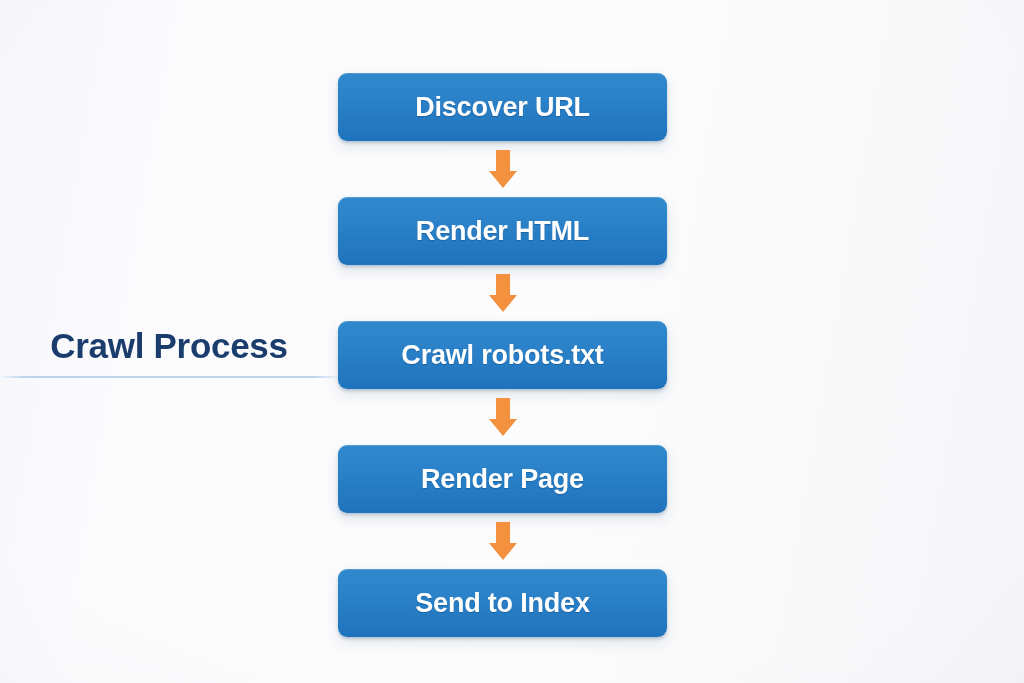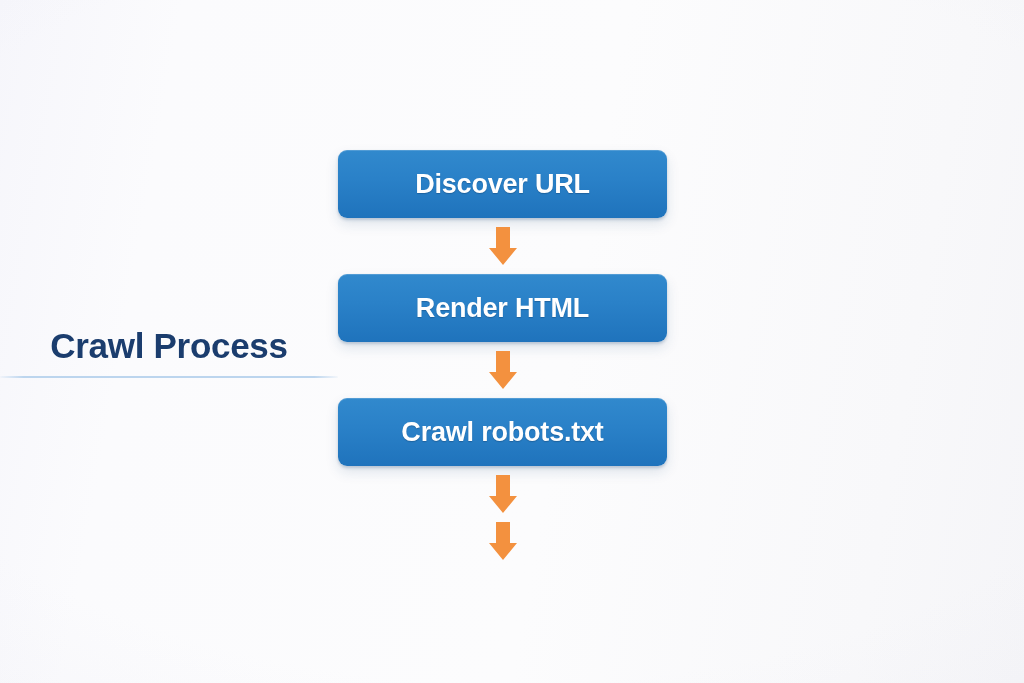--- a/index.html
+++ b/index.html
@@ -166,23 +166,29 @@
       <div class="node">
         <span class="node-label">Crawl robots.txt</span>
       </div>
 
       <div class="connector">
         <svg class="arrow-down" viewBox="0 0 28 38">
           <path d="M7 0 H21 V21 H28 L14 38 L0 21 H7 Z" fill="#f3913f"></path>
         </svg>
       </div>
 
+      <div class="node">
+        <span class="node-label">Render Page</span>
+      </div>
 
       <div class="connector">
         <svg class="arrow-down" viewBox="0 0 28 38">
           <path d="M7 0 H21 V21 H28 L14 38 L0 21 H7 Z" fill="#f3913f"></path>
         </svg>
       </div>
 
+      <div class="node">
+        <span class="node-label">Send to Index</span>
+      </div>
 
     </div>
   </div>
 </div>
 
 </body></html>

